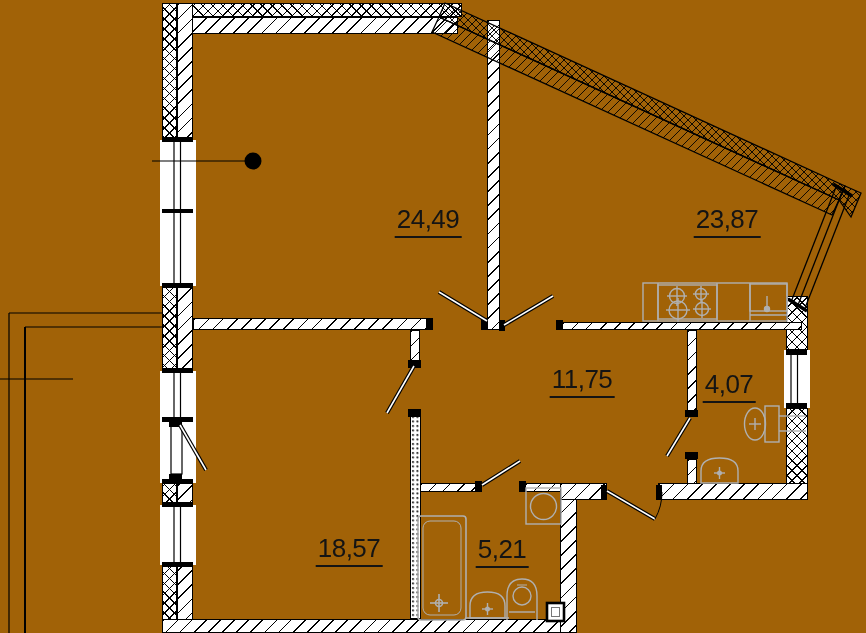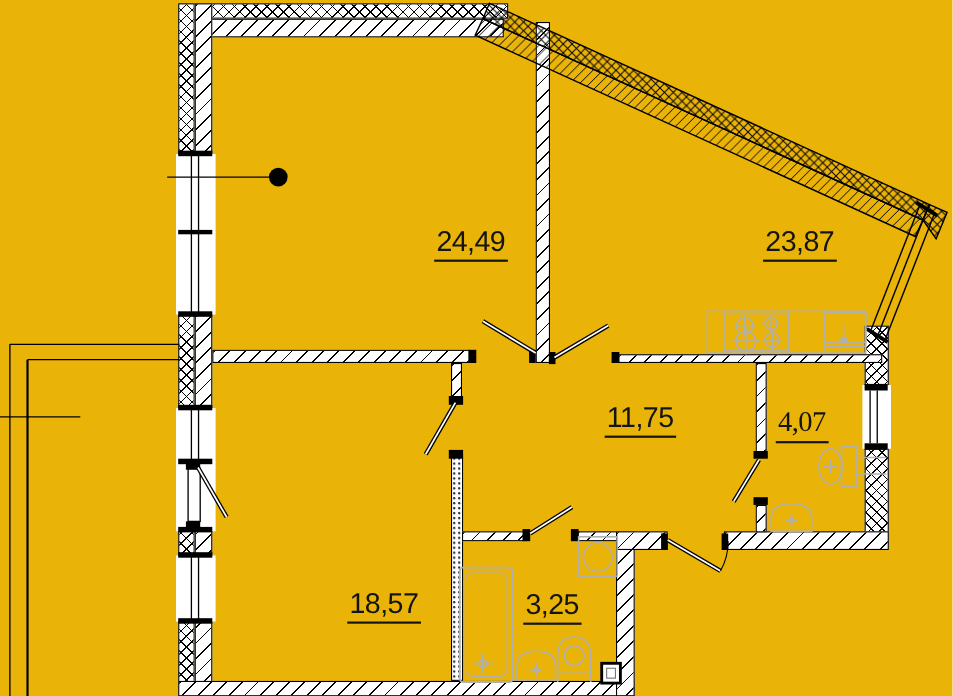--- a/index.html
+++ b/index.html
@@ -1,17 +1,17 @@
 <!DOCTYPE html>
 <html><head>
 <meta charset="utf-8">
 <style>
   html,body{margin:0;padding:0;background:#fff;}
   *{box-sizing:border-box;}
-  #plan{position:relative;width:866px;height:633px;background:#eab308;overflow:hidden;
+  #plan{position:relative;width:866px;height:633px;background:#a16207;overflow:hidden;
         font-family:"Liberation Sans",sans-serif;}
   .wall{position:absolute;background-color:#fff;}
   .xh{background-image:
         repeating-linear-gradient(45deg,#000 0 1px,transparent 1px 7px),
         repeating-linear-gradient(-45deg,#000 0 1px,transparent 1px 7px);
       border:1.3px solid #000;}
   .hh{background-image:repeating-linear-gradient(135deg,#000 0 1.2px,transparent 1.2px 10px);
       border:1.3px solid #000;}
   .st{background-image:radial-gradient(circle at 2px 2px,#333 .8px,transparent 1.4px);
       background-size:4.5px 4.5px;border:1px solid #000;}
@@ -226,17 +226,17 @@
     </g>
     <g>
       <rect x="547" y="603" width="17" height="18" fill="#fff" stroke="#000" stroke-width="2.6"></rect>
       <rect x="551.5" y="607.5" width="8" height="9" fill="none" stroke="#777" stroke-width="1"></rect>
     </g>
   </svg>
 
   <div class="lbl" style="left:428px;top:222px;">24,49</div>
   <div class="lbl" style="left:727px;top:222px;">23,87</div>
   <div class="lbl" style="left:582px;top:382px;">11,75</div>
-  <div class="lbl" style="left:729px;top:387px;font-family:Liberation Serif, serif;">4,07</div>
+  <div class="lbl" style="left:729px;top:387px;">4,07</div>
   <div class="lbl" style="left:349px;top:551px;text-align:center;">18,57</div>
-  <div class="lbl" style="left:502px;top:552px;">3,25</div>
+  <div class="lbl" style="left:502px;top:552px;">5,21</div>
 
 </div>
 
 </body></html>

